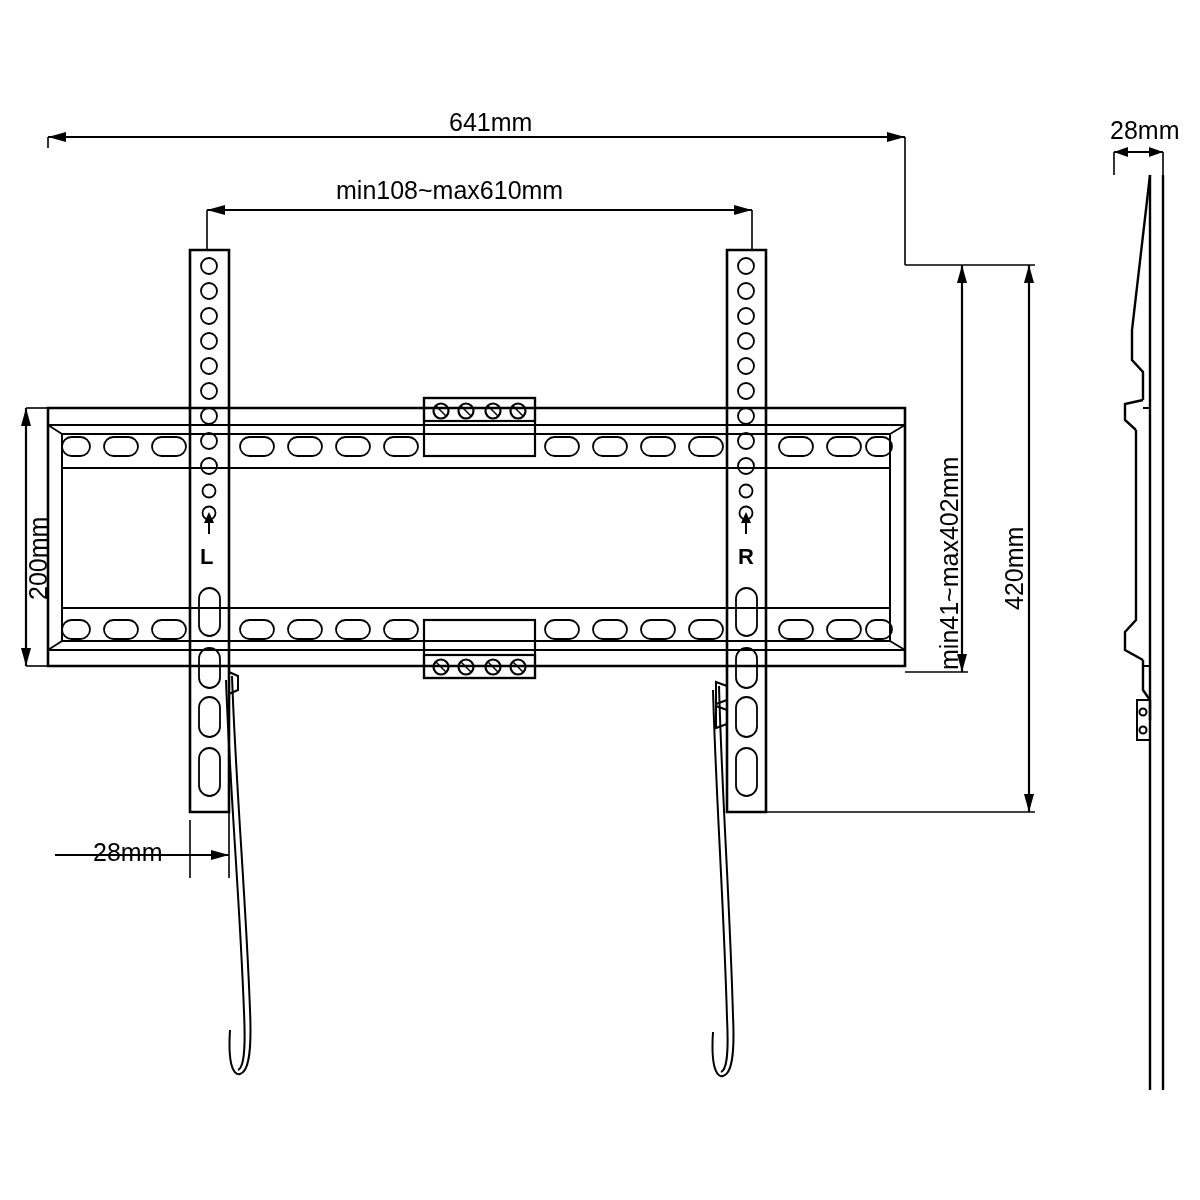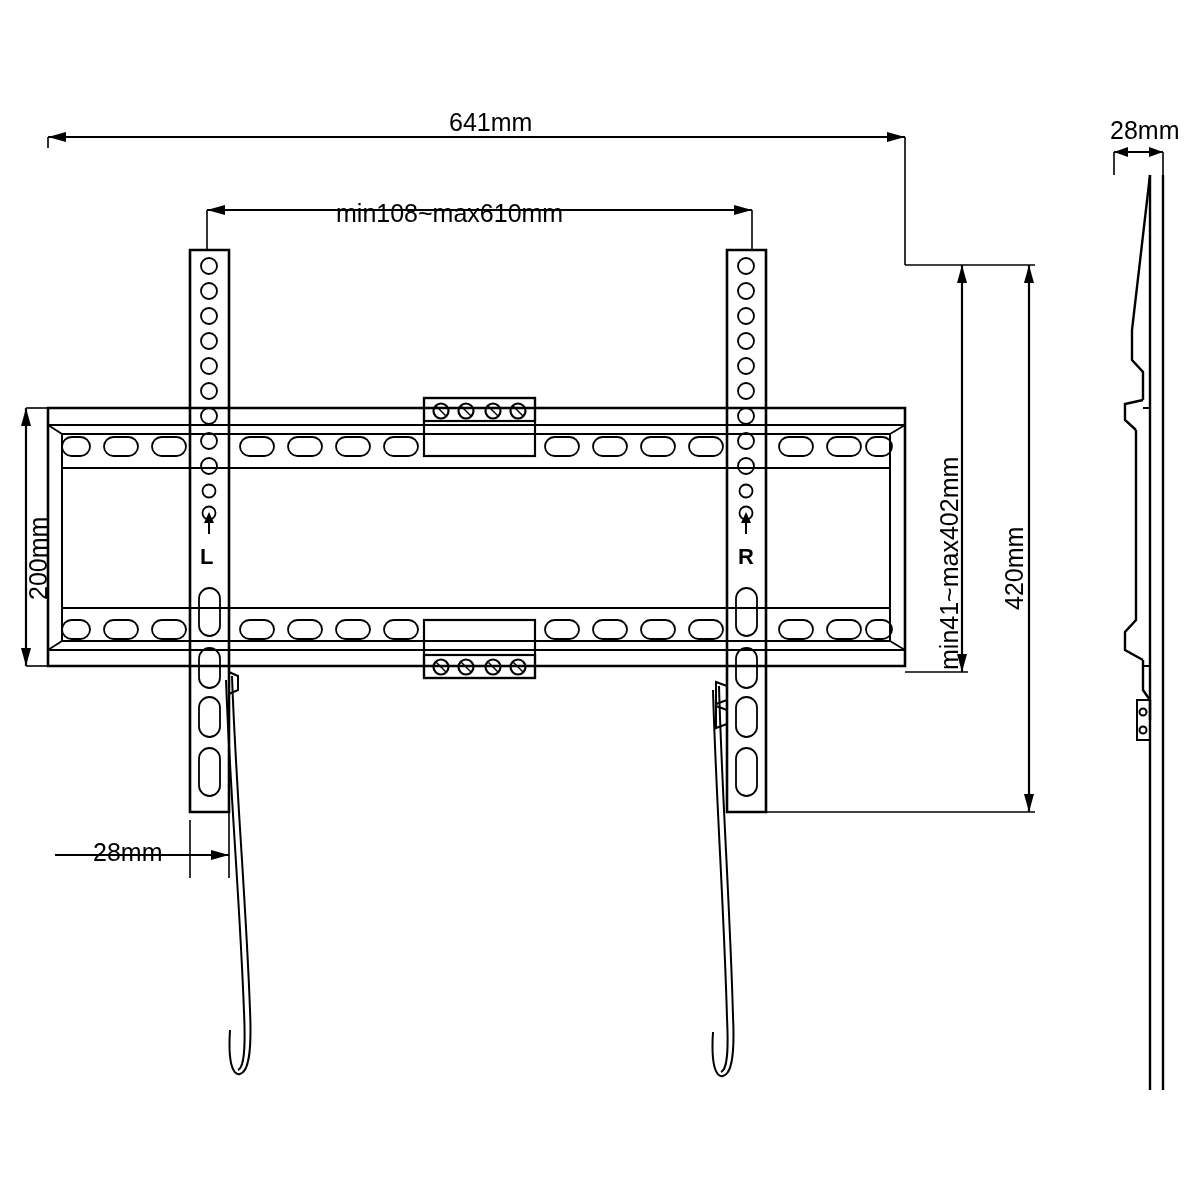--- a/index.html
+++ b/index.html
@@ -265,21 +265,21 @@
         <rect x="1137" y="700" width="13" height="40"></rect>
         <circle cx="1143" cy="712" r="3.5"></circle>
         <circle cx="1143" cy="730" r="3.5"></circle>
       </g>
 
     </g>
   </svg>
 
   <div class="dim-label" style="left:440px; top:108px;margin-left:9px;">641mm</div>
 
-  <div class="dim-label" style="left:336px; top:199px;">min108~max610mm</div>
+  <div class="dim-label" style="left:336px; top:176px;">min108~max610mm</div>
 
   <div class="dim-label rot-label" style="left:24px; top:600px; transform: rotate(-90deg);">200mm</div>
 
   <div class="dim-label" style="left:93px; top:838px;">28mm</div>
 
   <div class="dim-label rot-label" style="left:1000px; top:610px; transform: rotate(-90deg);">420mm</div>
 
   <div class="dim-label rot-label" style="left:935px; top:670px; transform: rotate(-90deg);">min41~max402mm</div>
 
   <div class="dim-label" style="left:1110px; top:116px;">28mm</div>

